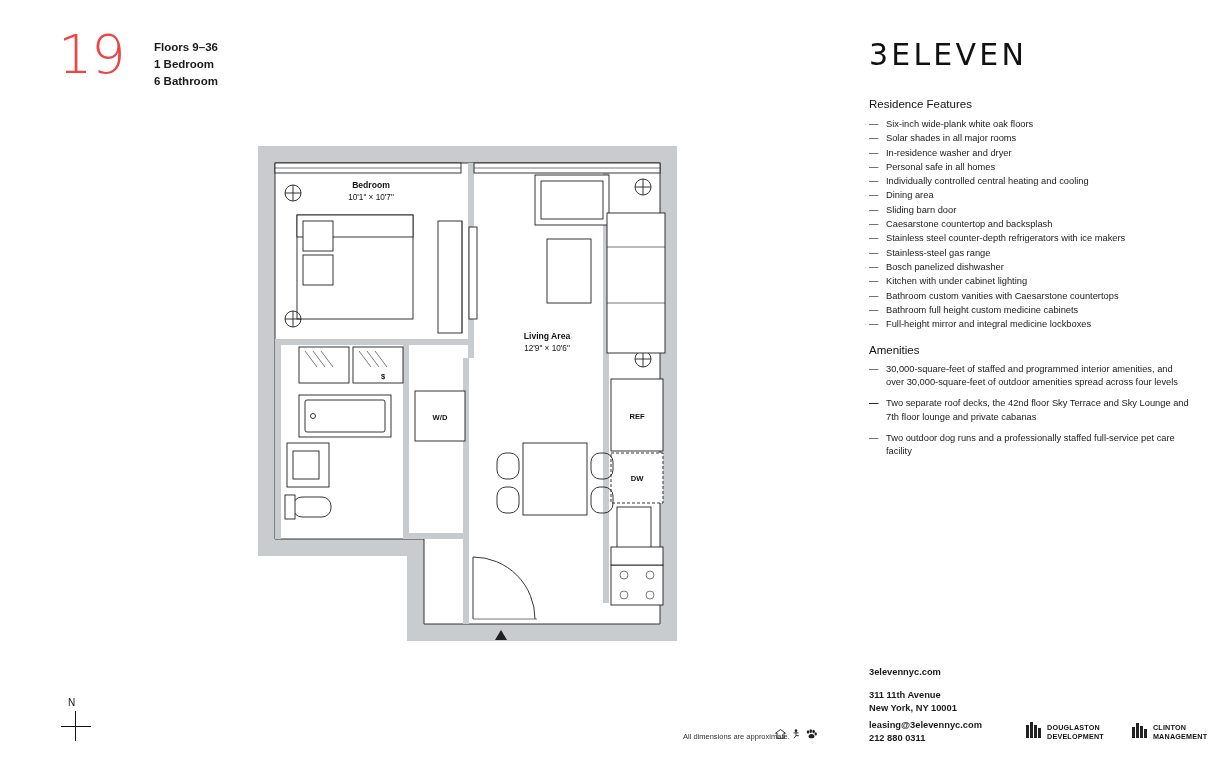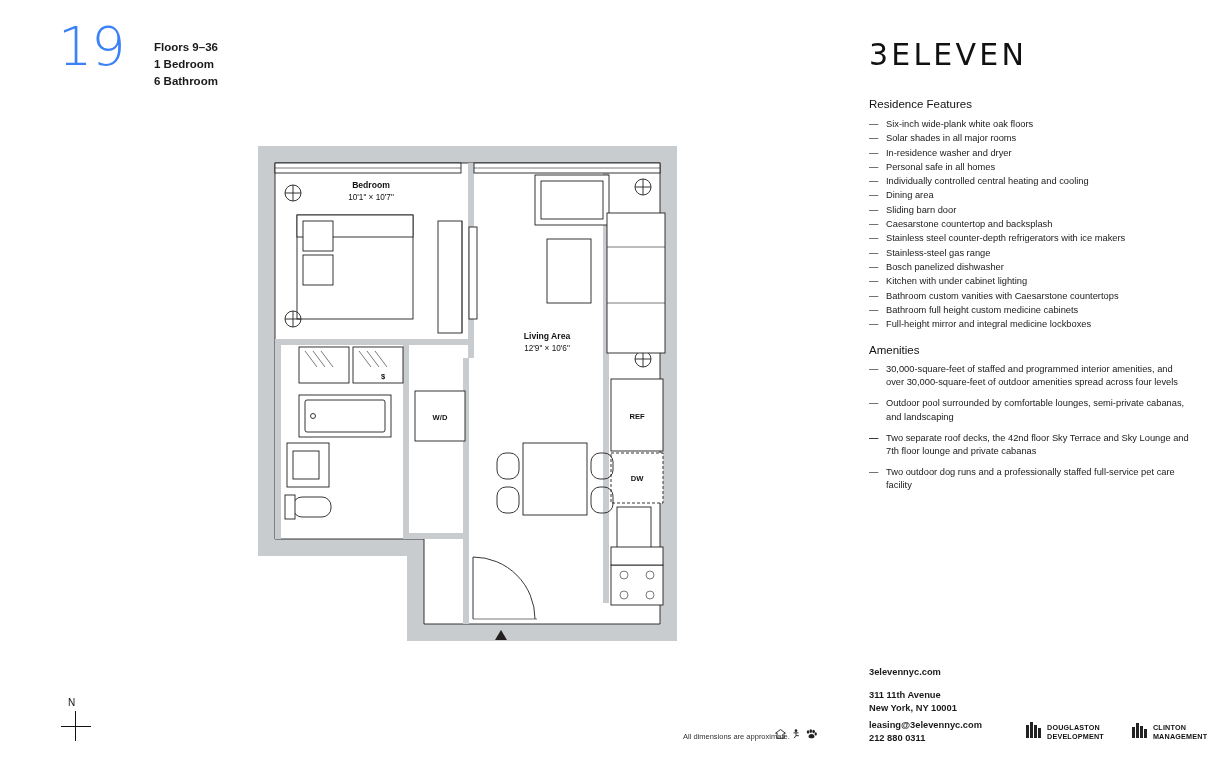--- a/index.html
+++ b/index.html
@@ -10,26 +10,26 @@
     background: #ffffff;
     font-family: "Liberation Sans", sans-serif;
     color: #1a1a1a;
     position: relative;
     overflow: hidden;
   }
 
   
   .unit-number {
     position: absolute;
-    left: 58px; top: 20px;
+    left: 58px; top: 28px;
     font-size: 54px;
     font-weight: 300;
     letter-spacing: -1px;
     line-height: 1;
-    color: #3b82f6;
+    color: #ef4444;
     font-family: "DejaVu Sans", sans-serif;
   }
   .unit-meta {
     position: absolute;
     left: 154px; top: 39px;
     font-size: 11.5px;
     font-weight: bold;
     line-height: 17px;
     color: #1a1a1a;
   }
@@ -316,21 +316,21 @@
   <li><span class="dash">—</span><span>Bosch panelized dishwasher</span></li>
   <li><span class="dash">—</span><span>Kitchen with under cabinet lighting</span></li>
   <li><span class="dash">—</span><span>Bathroom custom vanities with Caesarstone countertops</span></li>
   <li><span class="dash">—</span><span>Bathroom full height custom medicine cabinets</span></li>
   <li><span class="dash">—</span><span>Full-height mirror and integral medicine lockboxes</span></li>
 </ul>
 
 <div class="section-title" id="amenities-title">Amenities</div>
 <ul class="list" id="amenities-list">
   <li><span class="dash">—</span><span>30,000-square-feet of staffed and programmed interior amenities, and over 30,000-square-feet of outdoor amenities spread across four levels</span></li>
-  <li><span class="dash">—</span><span>Outdoor pool surrounded by comfortable lounges, semi-private cabanas, and landscaping</span></li>
+  <li><span class="dash">—</span></li>
   <li><span class="dash">—</span></li>
   <li><span class="dash">—</span><span>Two separate roof decks, the 42nd floor Sky Terrace and Sky Lounge and 7th floor lounge and private cabanas</span></li>
   <li><span class="dash">—</span><span>Two outdoor dog runs and a professionally staffed full-service pet care facility</span></li>
 </ul>
 
 <div class="contact" id="site-url">3elevennyc.com</div>
 <div class="contact" id="address">
   <div>311 11th Avenue</div>
   <div>New York, NY 10001</div>
 </div>

